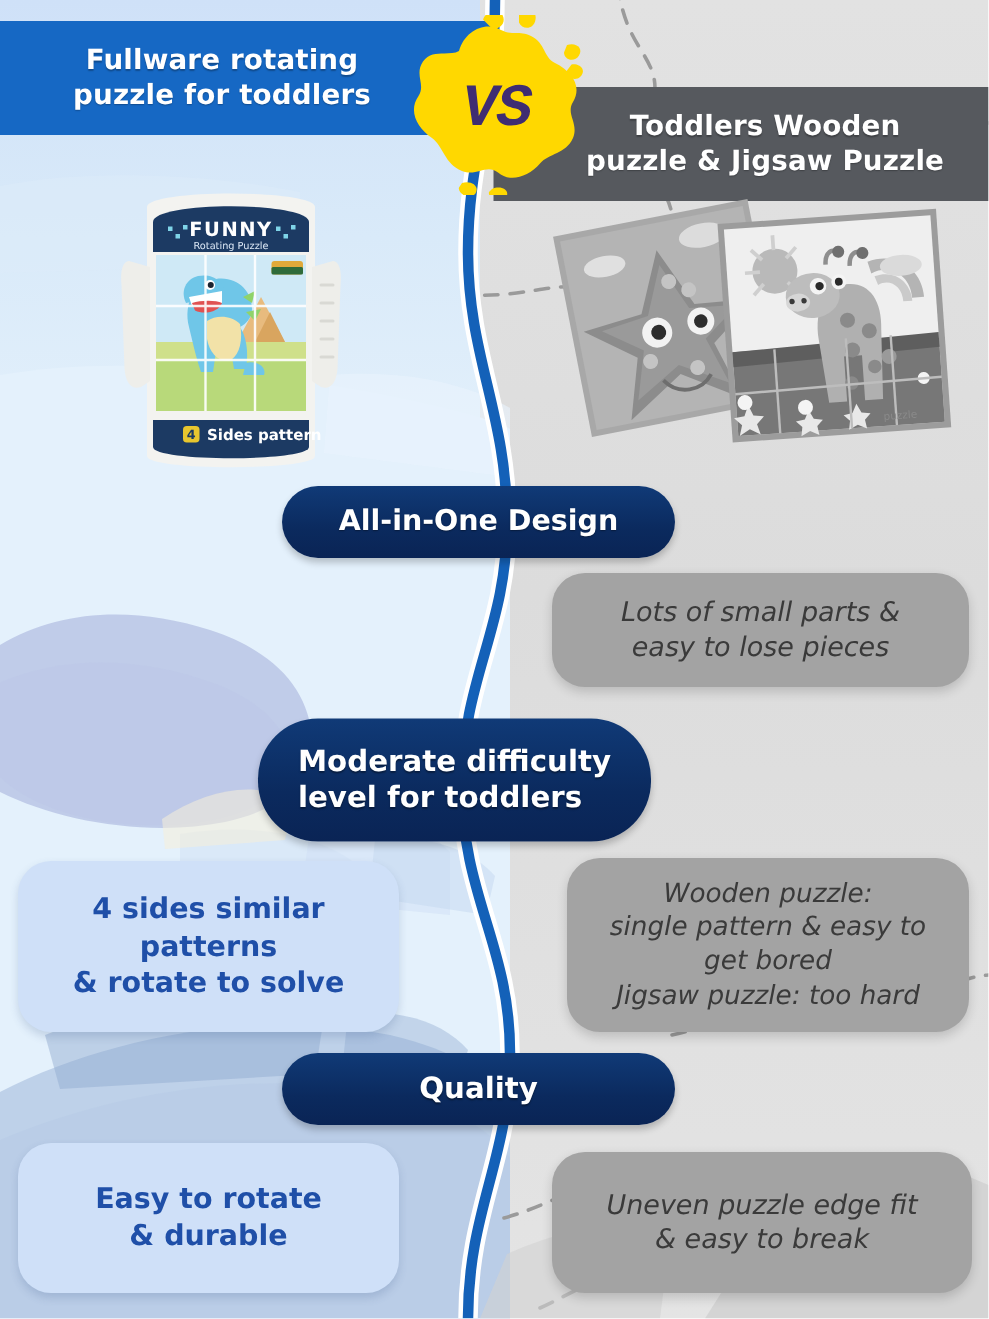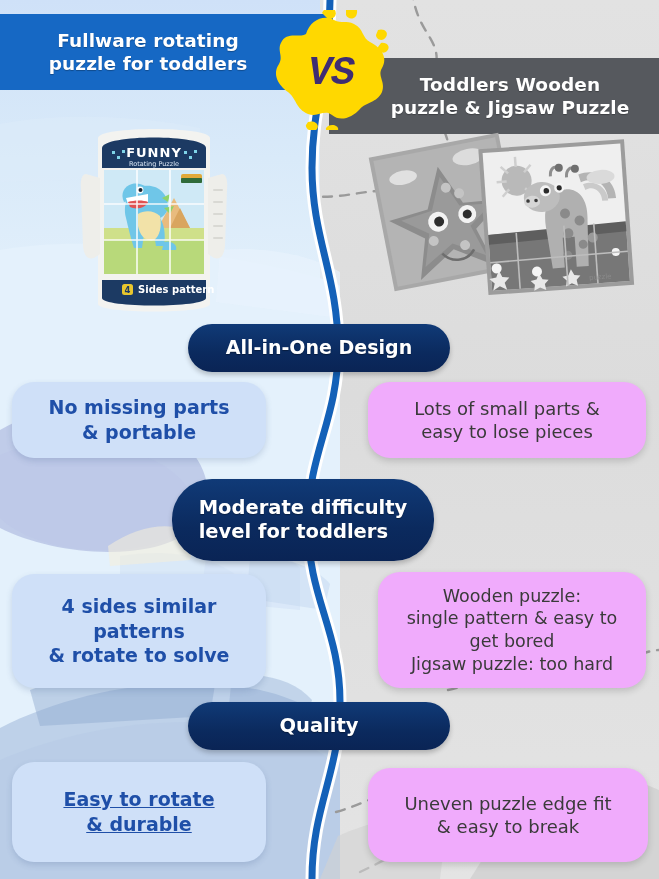--- a/index.html
+++ b/index.html
@@ -85,28 +85,29 @@
     z-index:5;
   }
   .bub-left {
     background:#cfe0f8;
     color:#1f4fa8;
     font-weight:bold;
     font-size:19px;
     box-shadow:0 3px 6px rgba(60,90,140,.20);
   }
   .bub-right {
-    background:#f0abfc;
+    background:#a3a3a3;
     color:#3a3a3a;
     font-size:18px;
     box-shadow:0 3px 7px rgba(0,0,0,.16);
+    font-style:italic;
   }
   .bl1 { left:12px; top:382px; width:254px; height:76px; }
   .bl2 { left:12px; top:574px; width:254px; height:114px; font-size:19px; }
-  .bl3 { left:12px; top:762px; width:254px; height:100px;text-decoration:underline; }
+  .bl3 { left:12px; top:762px; width:254px; height:100px; }
   .br1 { left:368px; top:382px; width:278px; height:76px; }
   .br2 { left:378px; top:572px; width:268px; height:116px; font-size:17.5px; }
   .br3 { left:368px; top:768px; width:280px; height:94px; }
 
   
   .product { position:absolute; left:78px; top:128px; width:152px; height:190px; z-index:4; }
 
   
   .puzzles { position:absolute; left:368px; top:118px; width:280px; height:200px; z-index:4; }
 
@@ -325,22 +326,20 @@
             <path d="M196 108 L196 168"></path>
             <path d="M226 108 L226 168"></path>
           <path d="M120 140 L258 138"></path>
         </g>
         <text x="240" y="164" text-anchor="end" fill="#8a8a8a" font-family="DejaVu Sans, sans-serif" font-size="7">puzzle</text>
       </g>
     </svg>
   </div>
 
   <div class="pill pill-1 nosel">All-in-One Design</div>
-  <div class="bub bub-left bl1 nosel">No missing parts
-&amp; portable</div>
   <div class="bub bub-right br1 nosel">Lots of small parts &amp;
 easy to lose pieces</div>
 
   <div class="pill pill-2 nosel">Moderate difficulty
 level for toddlers</div>
   <div class="bub bub-left bl2 nosel">4 sides similar
 patterns
 &amp; rotate to solve</div>
   <div class="bub bub-right br2 nosel">Wooden puzzle:
 single pattern &amp; easy to

